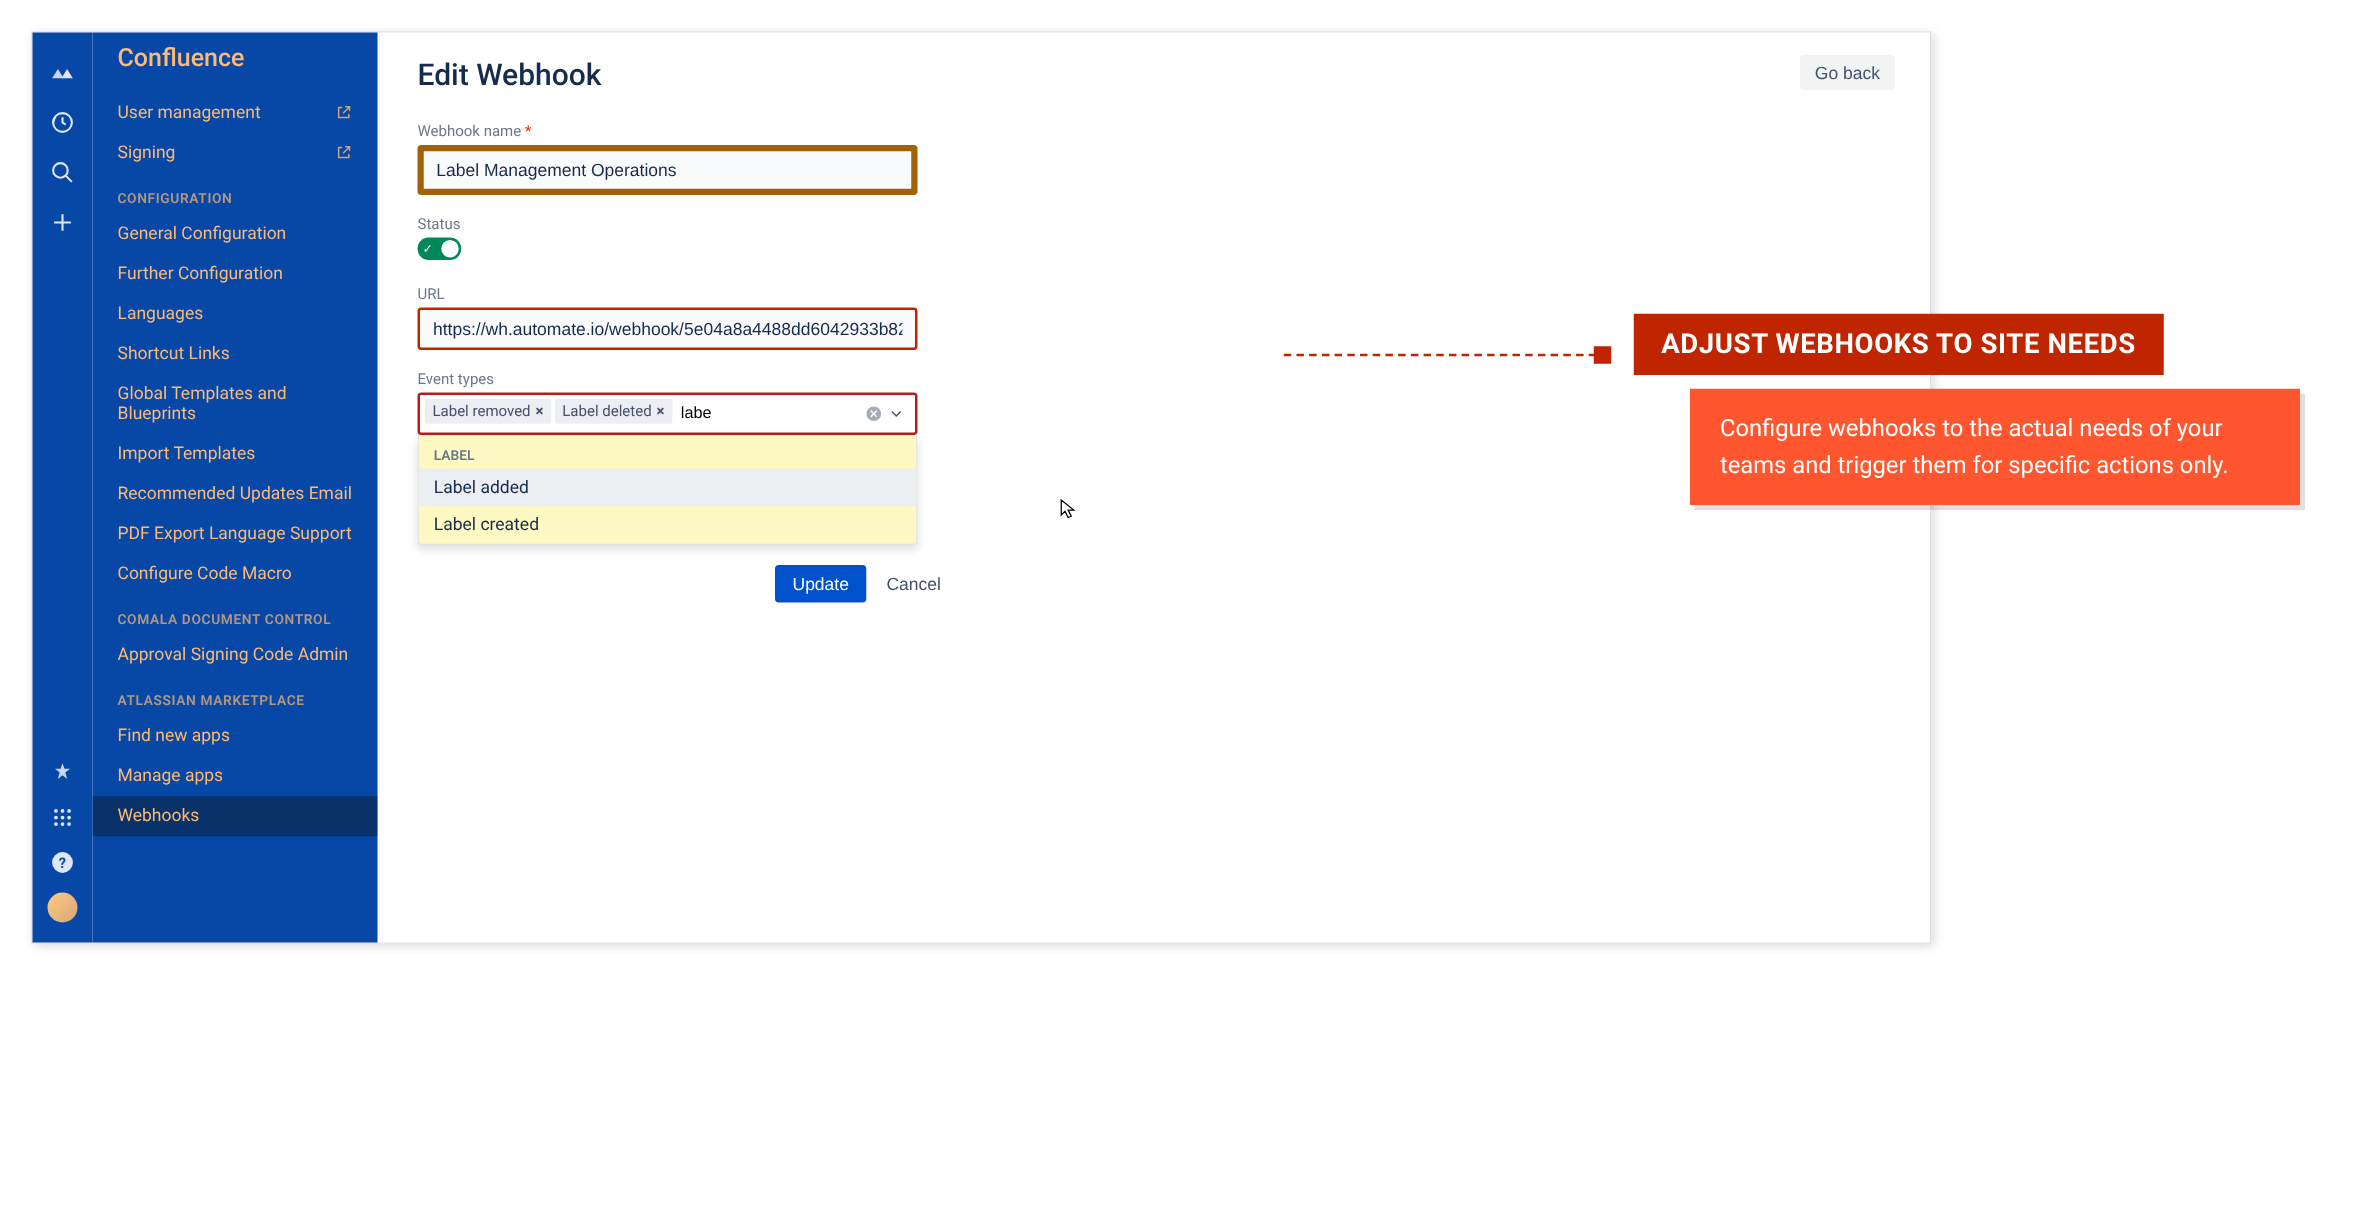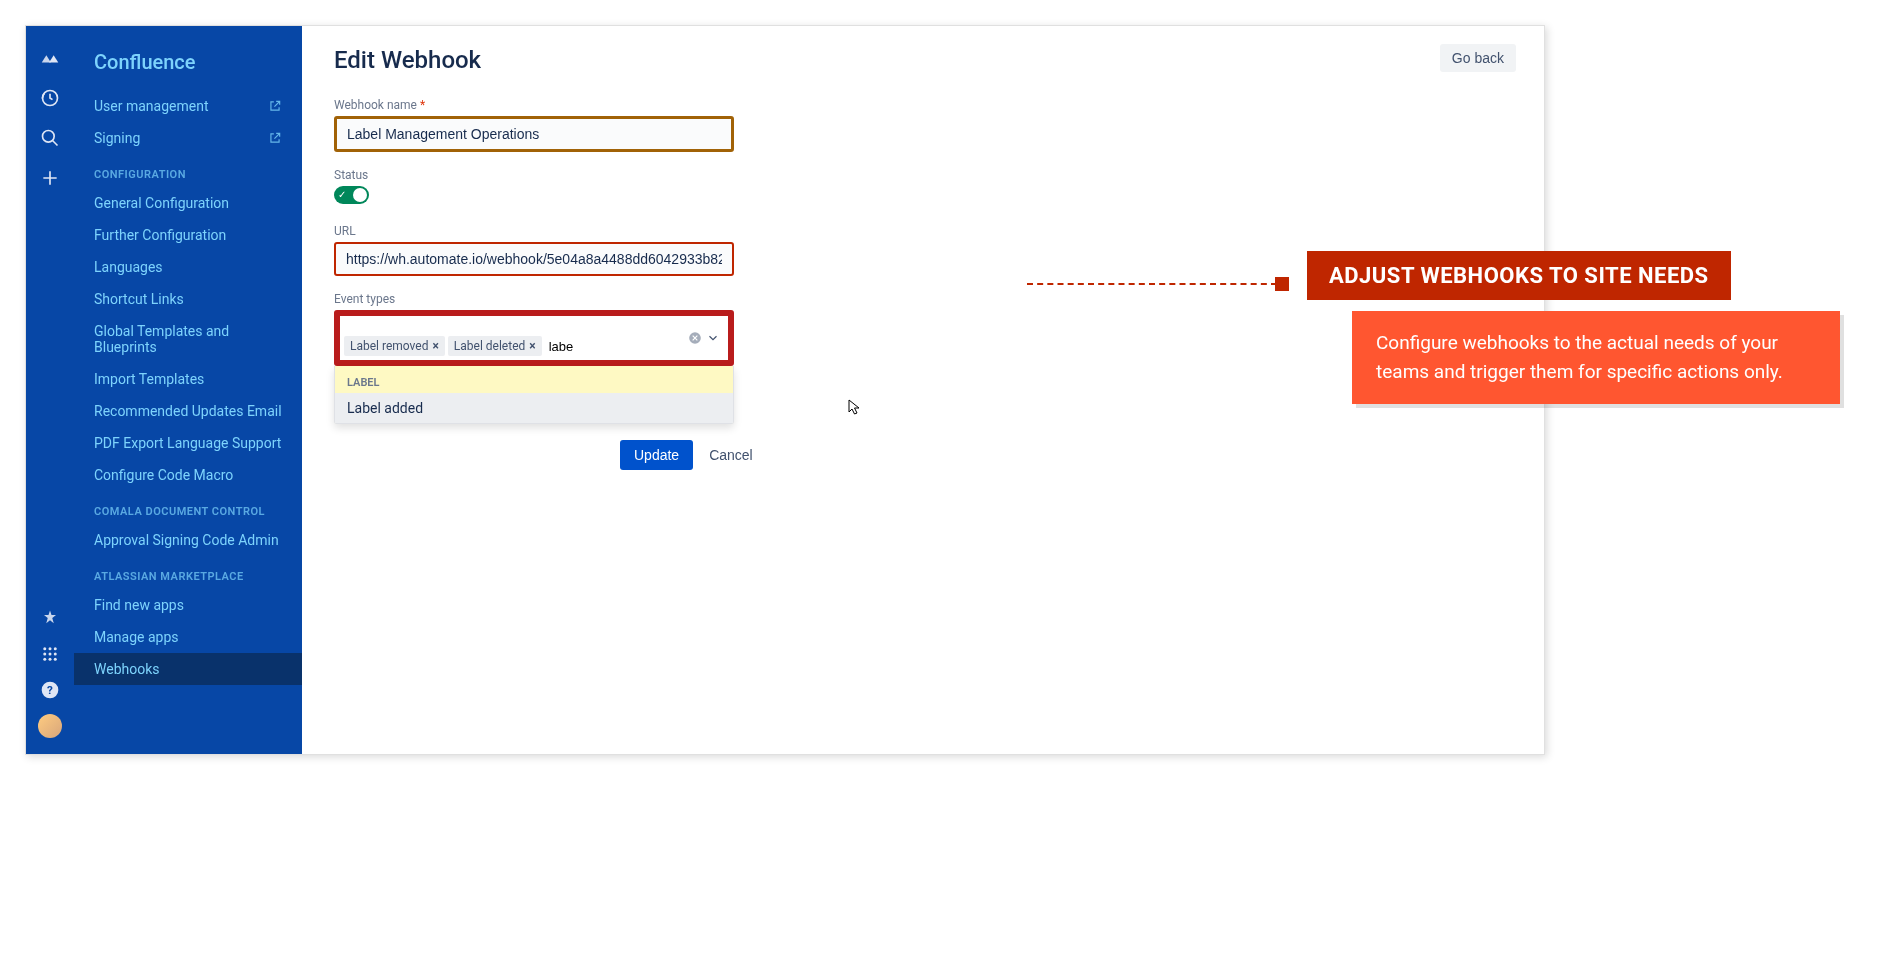--- a/index.html
+++ b/index.html
@@ -5,42 +5,42 @@
 * { box-sizing: border-box; margin: 0; padding: 0; }
 body { font-family: -apple-system, BlinkMacSystemFont, 'Segoe UI', Roboto, sans-serif; background: #fff; width: 1900px; height: 975px; position: relative; }
 .app-container { display: flex; width: 1520px; height: 730px; margin: 25px; border: 1px solid #e0e0e0; box-shadow: 2px 2px 8px rgba(0,0,0,0.15); background: #fff; }
 
 .icon-rail { width: 48px; background: #0747a6; display: flex; flex-direction: column; align-items: center; padding-top: 12px; position: relative; }
 .icon-rail .rail-icon { width: 24px; height: 24px; margin: 8px 0; color: #dfe6f5; cursor: pointer; display: flex; align-items: center; justify-content: center; }
 .icon-rail .rail-bottom { position: absolute; bottom: 10px; display: flex; flex-direction: column; align-items: center; }
 .icon-rail .rail-bottom .rail-icon { margin: 6px 0; }
 .avatar { width: 24px; height: 24px; border-radius: 50%; background: linear-gradient(135deg, #ffcc80, #d7a57b); }
 
-.sidebar { width: 228px; background: #0747a6; color: #7dd3fc; padding: 16px 0; overflow-y: auto; }
+.sidebar { width: 228px; background: #0747a6; color: #fdba74; padding: 0 0; overflow-y: auto; }
 .sidebar-title { font-size: 20px; font-weight: 500; padding: 8px 20px 16px; }
 .section-header { font-size: 11px; font-weight: 600; letter-spacing: 0.5px; opacity: 0.7; padding: 14px 20px 6px; text-transform: uppercase; }
 .nav-item { display: flex; justify-content: space-between; align-items: center; padding: 8px 20px; font-size: 14px; cursor: pointer; }
 .nav-item.active { background: #09326b; }
 .ext-icon { opacity: 0.8; }
 
 .main { flex: 1; padding: 20px 32px; position: relative; }
 .go-back { position: absolute; top: 18px; right: 28px; background: #f1f3f5; border: none; padding: 6px 12px; font-size: 14px; color: #42526e; border-radius: 3px; cursor: pointer; }
 .page-title { font-size: 24px; color: #172b4d; font-weight: 500; margin-bottom: 24px; }
 
 .form-group { margin-bottom: 16px; }
 .form-label { font-size: 12px; color: #6b778c; display: block; margin-bottom: 4px; }
 .required { color: #de350b; }
-.text-input { width: 400px; padding: 7px 10px; border: 3px solid #a16207; border-radius: 3px; font-size: 14px; color: #172b4d; background: #fafbfc; }
+.text-input { width: 400px; padding: 7px 10px; border: 5px solid #a16207; border-radius: 3px; font-size: 14px; color: #172b4d; background: #fafbfc; }
 .url-group .text-input { border: 2px solid #bf2600; }
 
 .toggle { width: 35px; height: 18px; background: #00875a; border-radius: 9px; position: relative; cursor: pointer; display: inline-block; }
 .toggle::after { content: ''; position: absolute; right: 2px; top: 2px; width: 14px; height: 14px; background: #fff; border-radius: 50%; }
 .toggle-check { position: absolute; left: 4px; top: 3px; color: #fff; font-size: 10px; }
 
-.multiselect { width: 400px; border: 6px solid #b91c1c; border-radius: 3px; background: #fff; padding: 20px 26px 4px 4px; display: flex; flex-wrap: wrap; align-items: center; gap: 3px; position: relative; min-height: 34px; }
+.multiselect { width: 400px; border: 2px solid #b91c1c; border-radius: 3px; background: #fff; padding: 0 26px 4px 4px; display: flex; flex-wrap: wrap; align-items: center; gap: 3px; position: relative; min-height: 34px; }
 .chip { background: #eceef1; padding: 3px 6px; font-size: 12px; color: #42526e; display: flex; align-items: center; gap: 4px; border-radius: 2px; }
 .chip-x { font-weight: bold; cursor: pointer; color: #42526e; }
 .ms-input { border: none; outline: none; font-size: 13px; padding: 2px 4px; width: 60px; }
 .ms-clear { position: absolute; right: 26px; top: 50%; transform: translateY(-50%); color: #a5adba; cursor: pointer; font-size: 14px; }
 .ms-chevron { position: absolute; right: 8px; top: 50%; transform: translateY(-50%); color: #42526e; cursor: pointer; }
 
 .dropdown { position: relative; width: 400px; background: #fef9c3; border: 1px solid #dfe1e6; border-top: none; border-radius: 0 0 3px 3px; box-shadow: 0 4px 8px rgba(0,0,0,0.12); margin-top: 0; z-index: 5; }
 .dd-group { font-size: 11px; font-weight: 600; color: #6b778c; padding: 10px 12px 4px; }
 .dd-item { padding: 7px 12px; font-size: 14px; color: #172b4d; cursor: pointer; }
 .dd-item.highlight { background: #eceef1; }
@@ -225,20 +225,21 @@
         <span class="ms-chevron">
           <svg width="14" height="14" viewBox="0 0 24 24" fill="none" stroke="currentColor" stroke-width="2">
               <path d="M6 9l6 6 6-6"></path>
             </svg>
         </span>
       </div>
       <div class="dropdown">
         <div class="dd-group">LABEL</div>
         <div id="dd-items-slot">
             <div class="dd-item highlight">Label added</div>
+            <div class="dd-item">Label created</div>
           </div>
       </div>
     </div>
 
     <div class="actions">
       <button class="btn-primary">Update</button>
       <button class="btn-link">Cancel</button>
     </div>
 
     <svg class="cursor-pointer" style="left:546px; top:373px;" width="14" height="18" viewBox="0 0 14 18">

